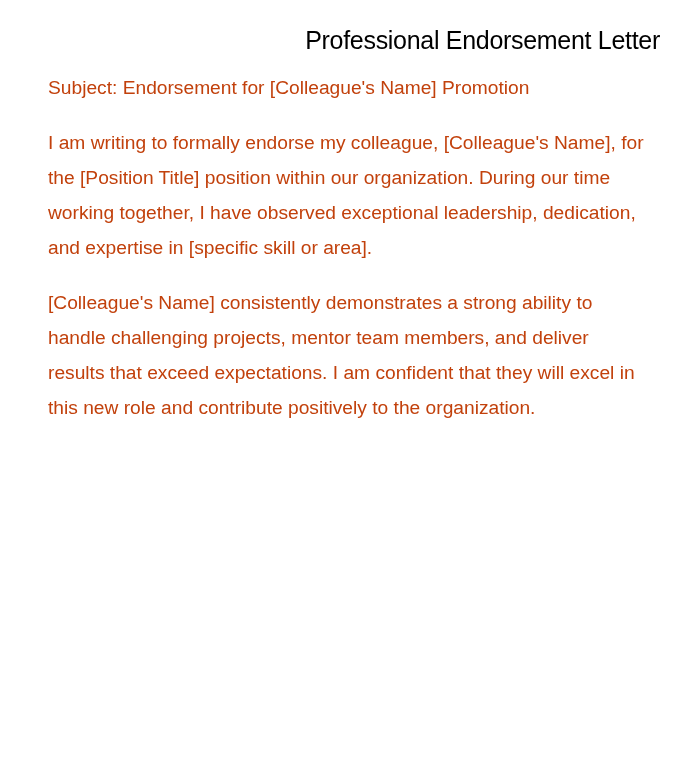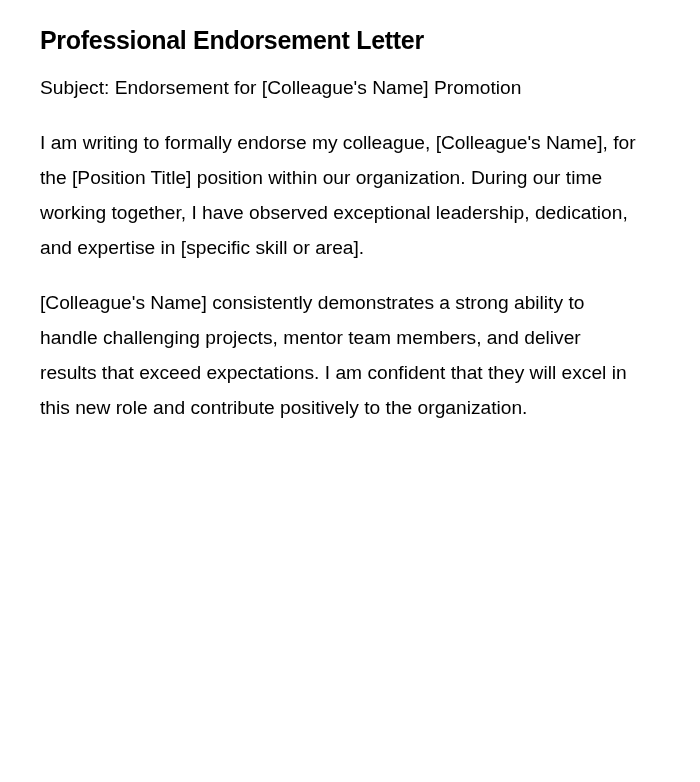--- a/index.html
+++ b/index.html
@@ -15,32 +15,33 @@
       color: #111111;
     }
     .page {
       position: relative;
       padding: 24px 40px 0 40px;
       box-sizing: border-box;
       width: 700px;
     }
     .title {
       font-size: 25px;
-      font-weight: bold;
-      margin: 0 0 14px 0;
+      font-weight: normal;
+      margin: 0 0 14px 8px;
       line-height: 32px;
       letter-spacing: -0.3px;
       color: #000000;
+      text-align: right;
     }
     .para {
       font-size: 19.2px;
       line-height: 35px;
-      margin: 0 0 20px 0;
+      margin: 0 0 20px 8px;
       width: 600px;
-      color: #000000;
+      color: #c2410c;
     }
   </style>
 </head>
 <body>
 
 <div class="page">
   <h1 class="title">Professional Endorsement Letter</h1>
   <p class="para">Subject: Endorsement for [Colleague's Name] Promotion</p>
   <p class="para">I am writing to formally endorse my colleague, [Colleague's Name], for the [Position Title] position within our organization. During our time working together, I have observed exceptional leadership, dedication, and expertise in [specific skill or area].</p>
   <p class="para">[Colleague's Name] consistently demonstrates a strong ability to handle challenging projects, mentor team members, and deliver results that exceed expectations. I am confident that they will excel in this new role and contribute positively to the organization.</p>

